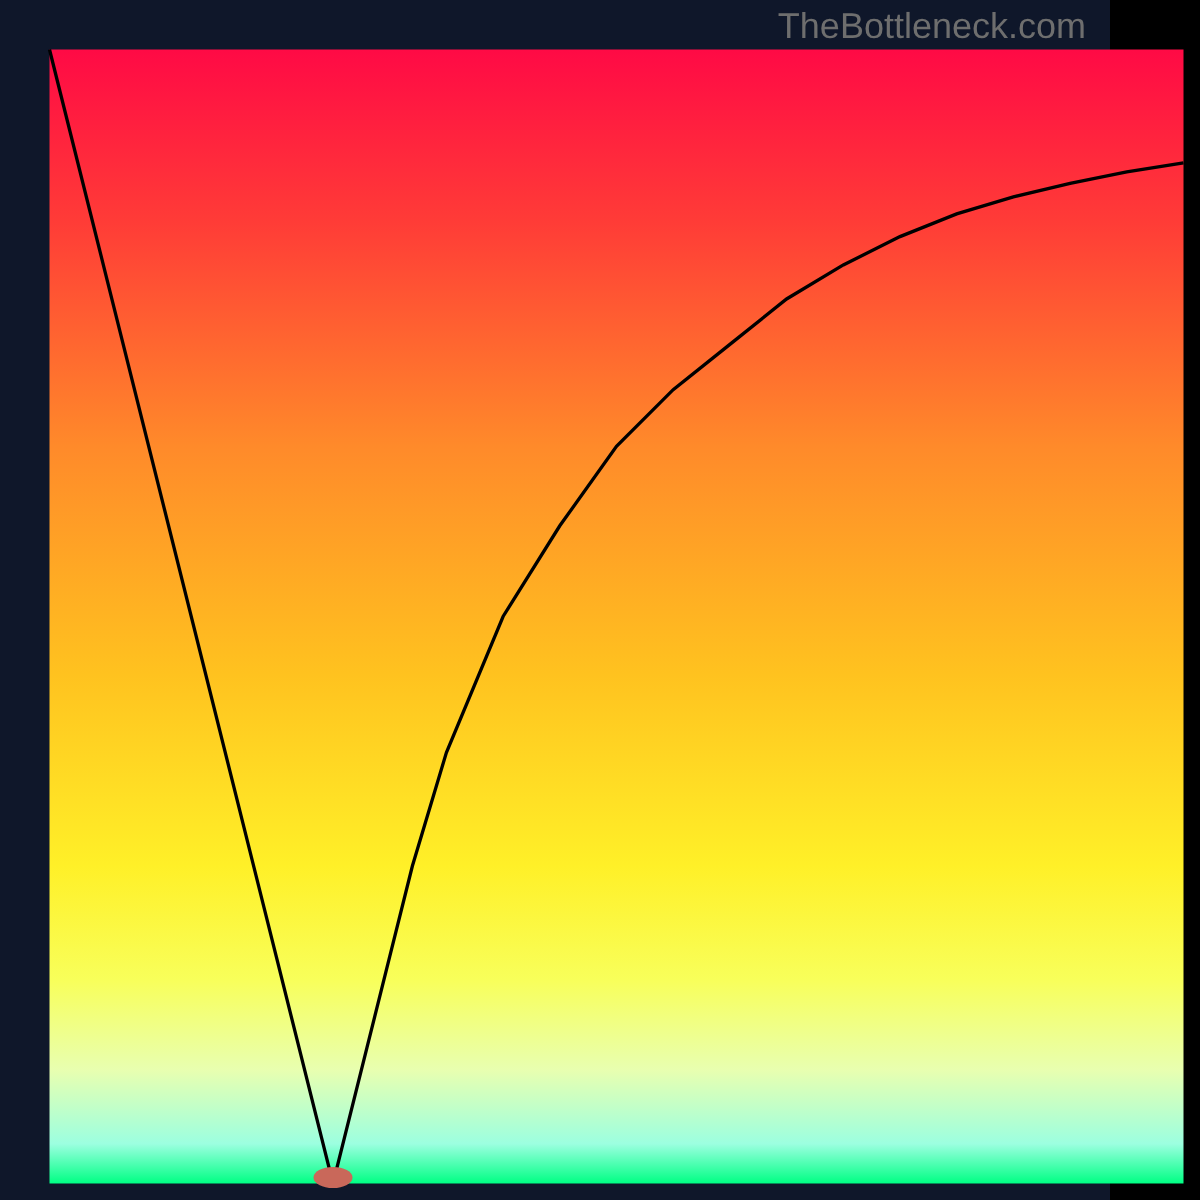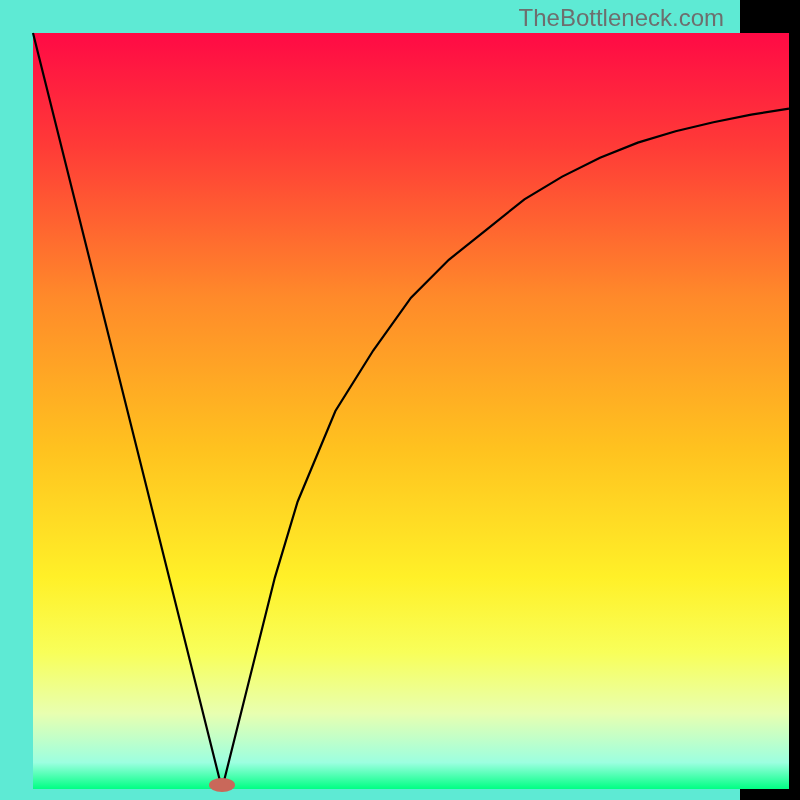--- a/index.html
+++ b/index.html
@@ -8,21 +8,21 @@
     width: 800px;
     height: 800px;
     overflow: hidden;
     font-family: Arial, Helvetica, sans-serif;
     background: #000;
   }
   .frame {
     width: 740px;
     height: 800px;
     position: relative;
-    background: #5eead4;
+    background: #0f172a;
   }
   .watermark {
     position: absolute;
     top: 4px;
     right: 16px;
     color: #6e6e6e;
     font-size: 24px;
     font-weight: 400;
     letter-spacing: 0px;
     z-index: 30;

